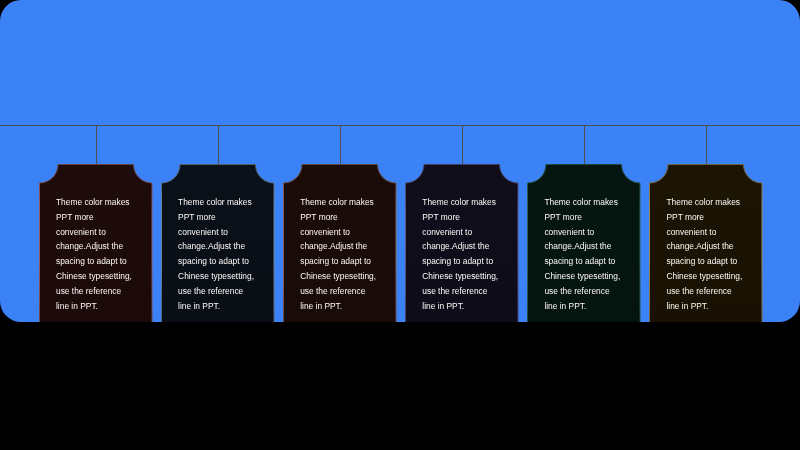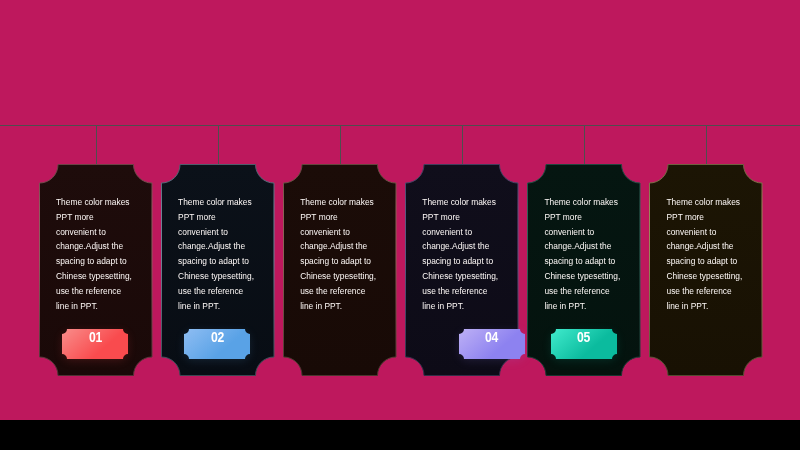--- a/index.html
+++ b/index.html
@@ -1,18 +1,18 @@
 <!DOCTYPE html>
 <html><head>
 <meta charset="utf-8">
 <style>
   html,body{margin:0;padding:0;}
   body{width:800px;height:450px;background:#000;overflow:hidden;
        font-family:"Liberation Sans",sans-serif;}
-  .slide{position:relative;width:800px;height:420px;background:#be185d;overflow:hidden;}
+  .slide{position:relative;width:800px;height:322px;background:#3b82f6;overflow:hidden;border-radius:21px;}
   .guide-h{position:absolute;left:0;top:125px;width:800px;height:1px;background:#4e4e4e;}
   .connector{position:absolute;top:126px;width:1px;height:38px;background:#4e4e4e;}
   .cards{position:absolute;left:39px;top:164px;display:flex;gap:8.6px;}
   .card{position:relative;width:113.5px;height:212px;}
   .card-svg{position:absolute;left:0;top:0;width:113.5px;height:212px;overflow:visible;}
   .card-text{position:absolute;left:17px;top:31px;width:80px;font-size:8.4px;line-height:14.8px;
              color:#fffaf8;-webkit-font-smoothing:antialiased;transform:translateZ(0);}
   .badge{position:absolute;left:23.4px;top:165px;width:66px;height:30px;}
   .badge-svg{position:absolute;left:0;top:0;width:66px;height:30px;}
   .badge-num{position:absolute;left:0;top:0;width:66px;height:30px;display:flex;align-items:flex-start;

